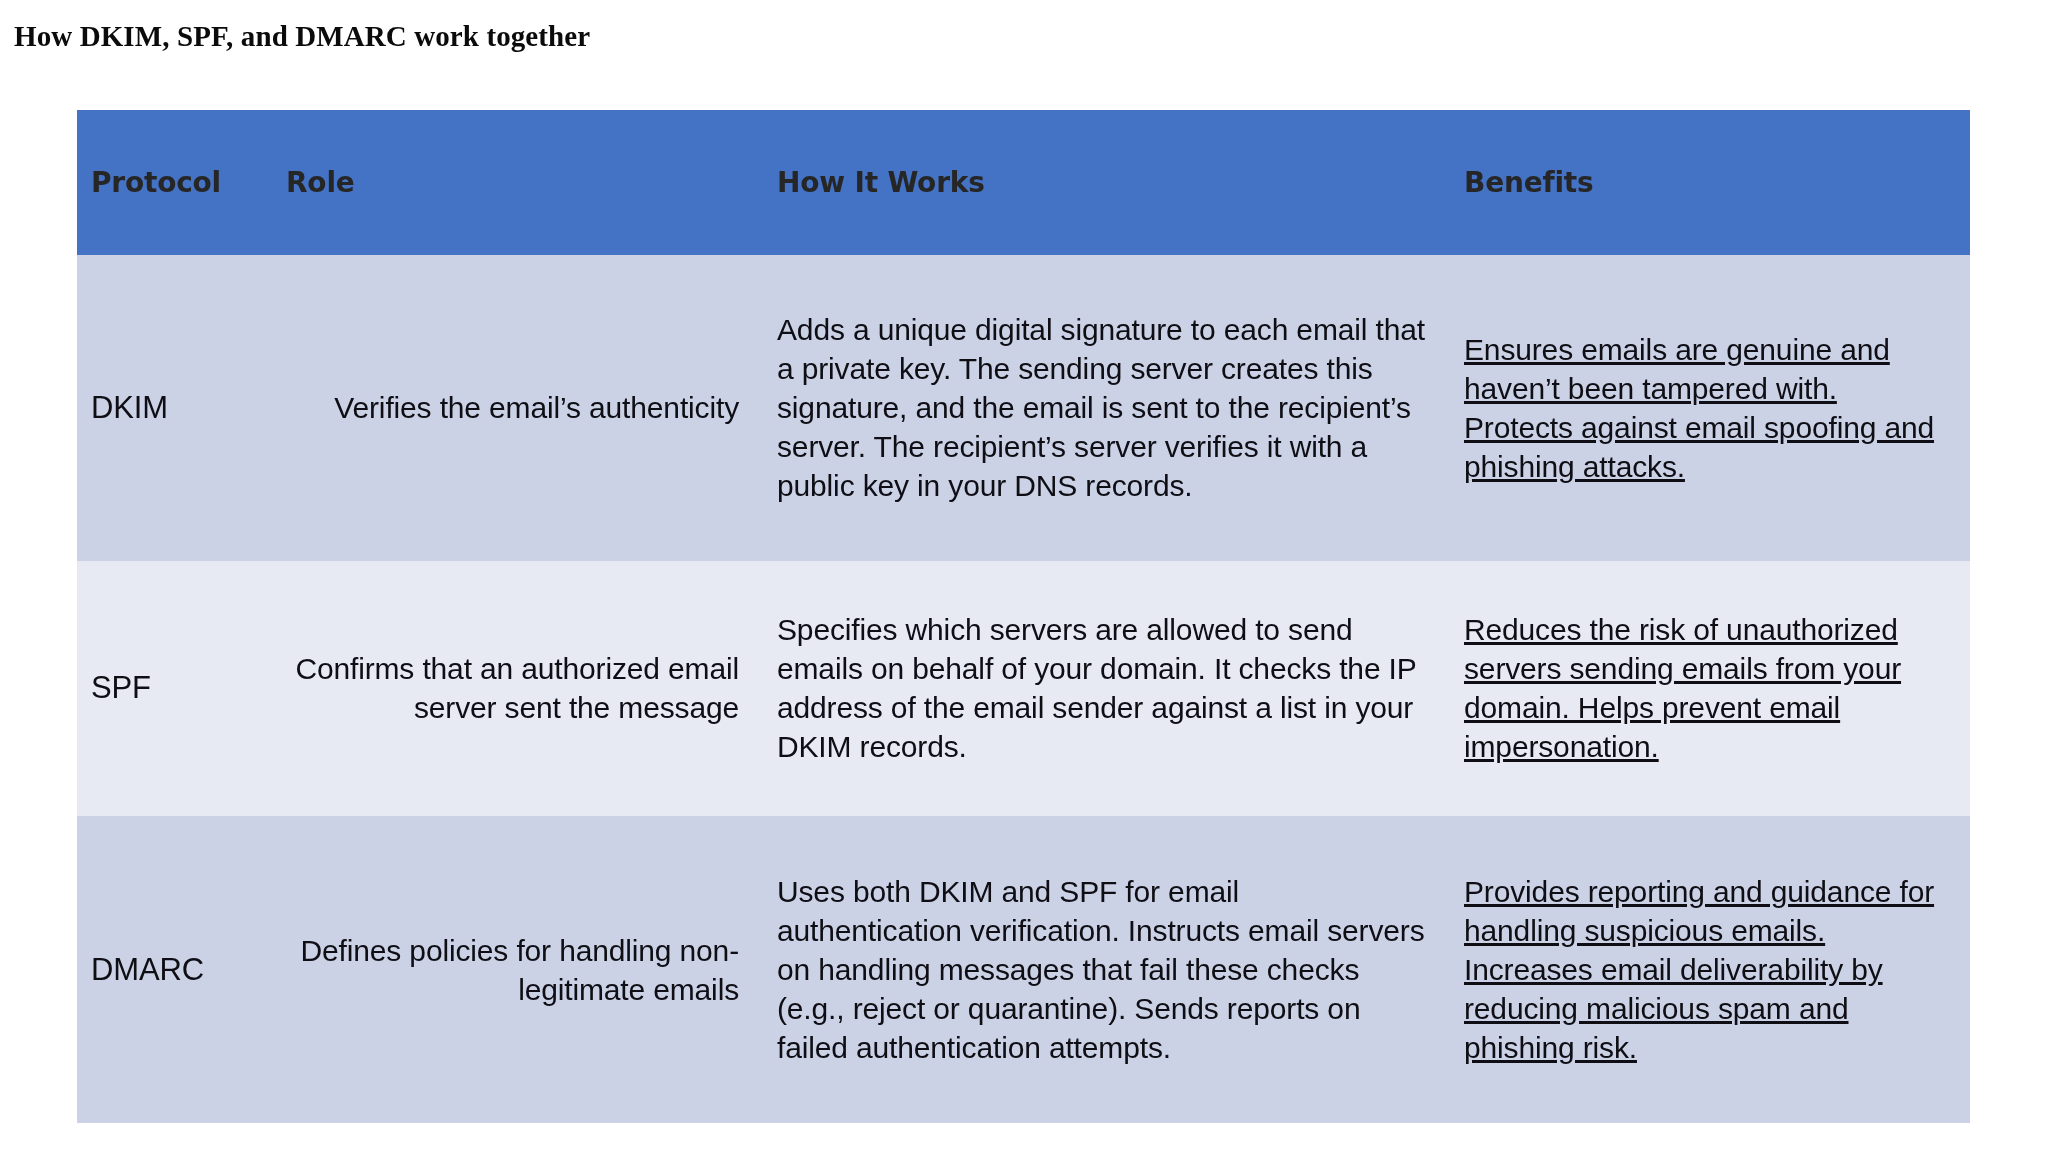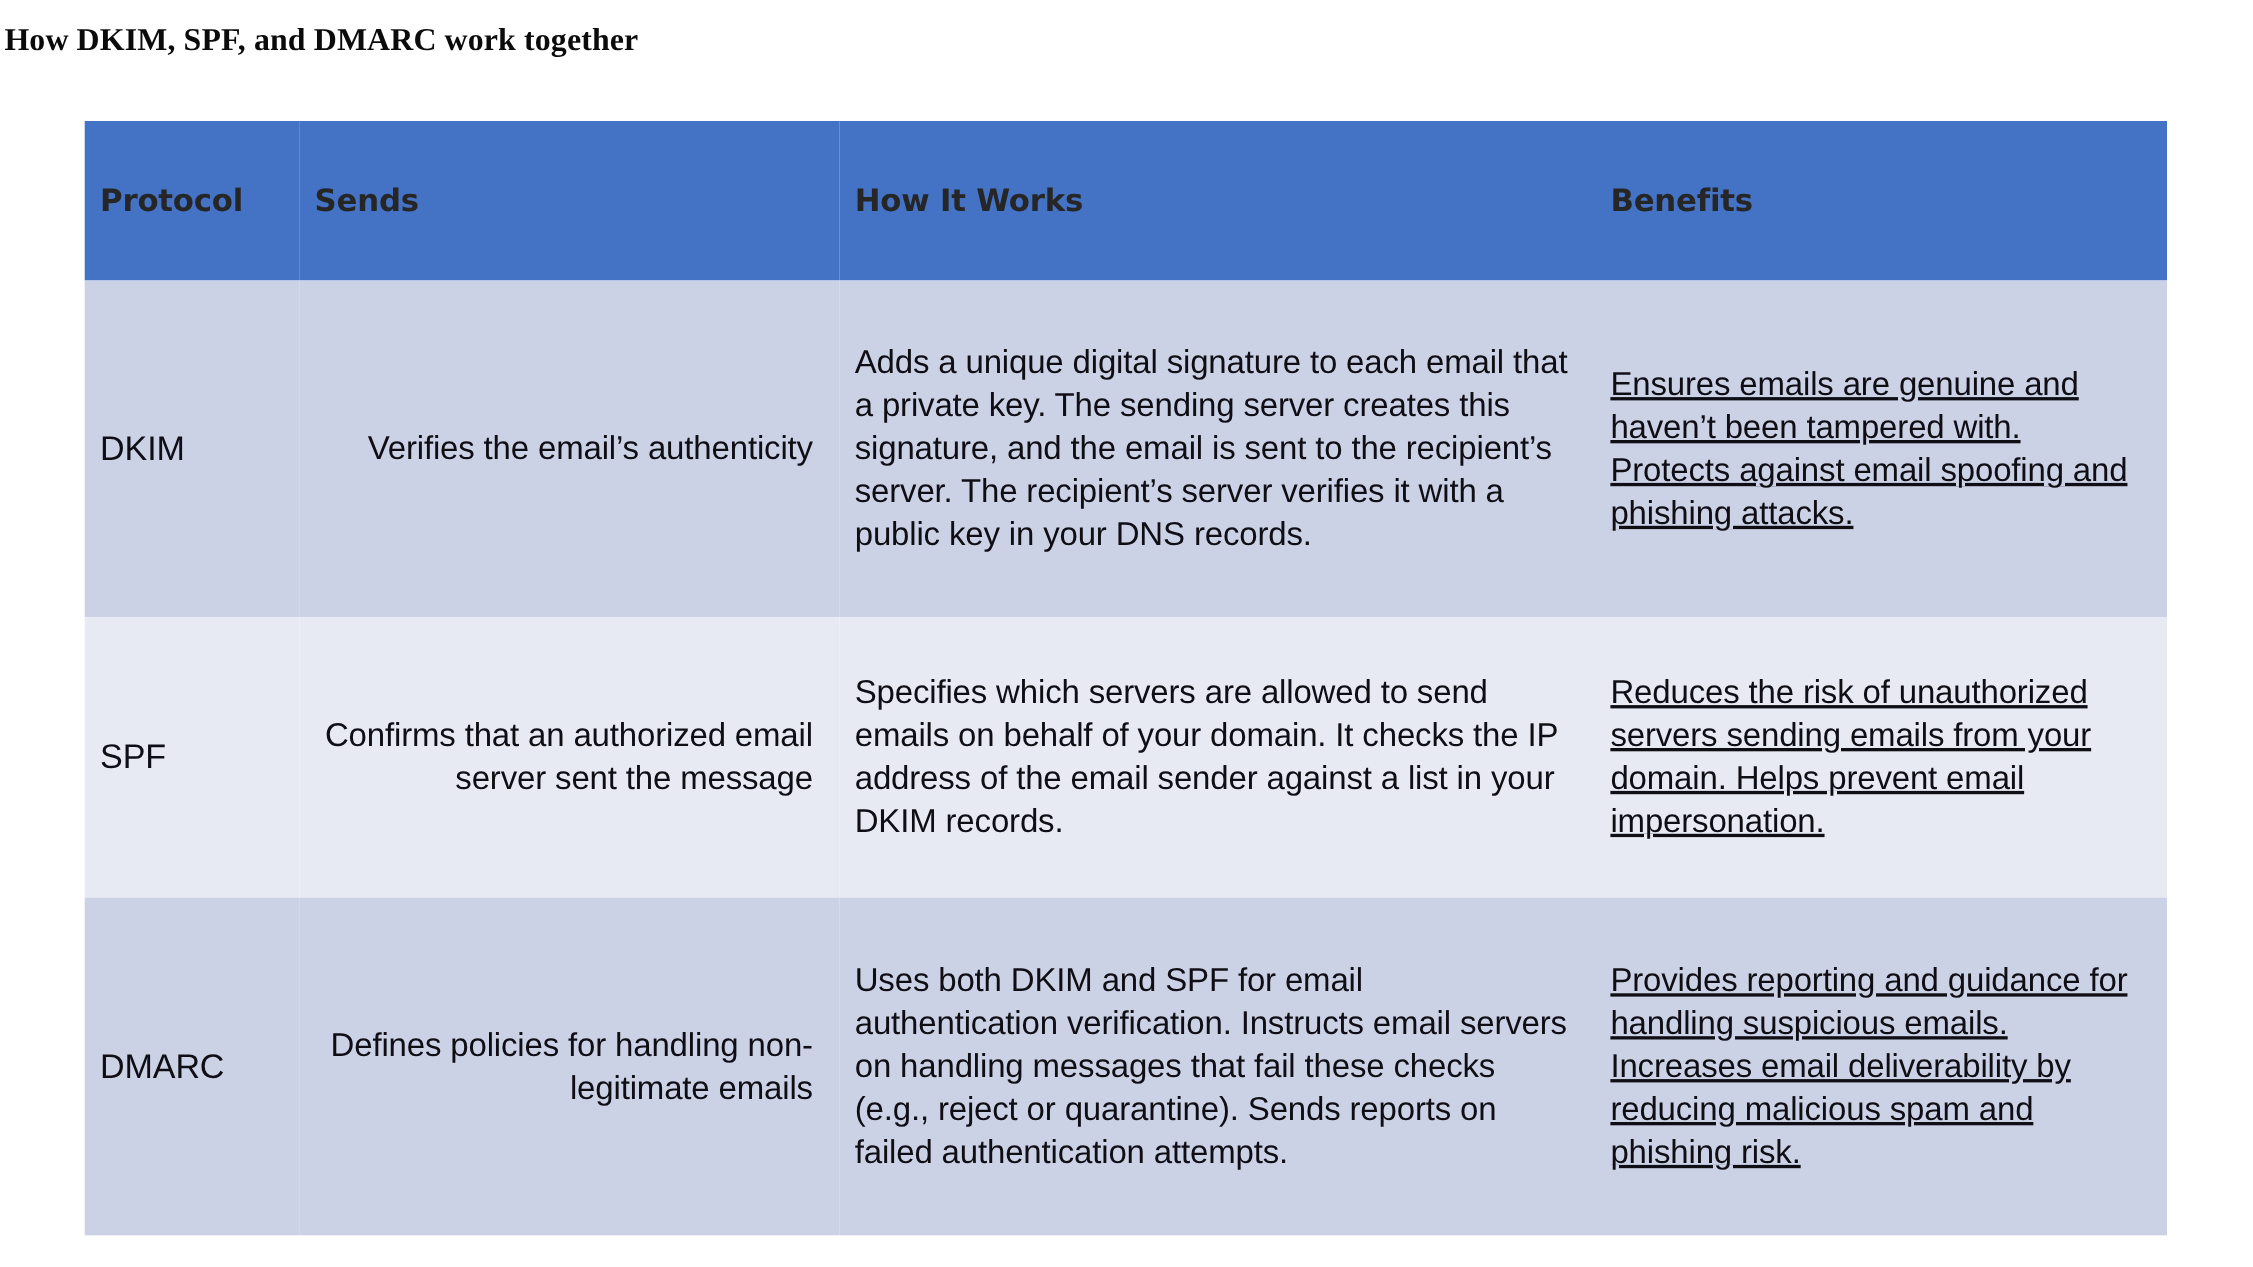--- a/index.html
+++ b/index.html
@@ -19,21 +19,21 @@
   #slide {
     position: relative;
     width: 2048px;
     height: 1152px;
     background: #ffffff;
   }
 
   
   #page-title {
     position: absolute;
-    left: 4px;
+    left: 14px;
     top: 20px;
     width: 1400px;
     font-family: "Liberation Serif", "DejaVu Serif", serif;
     font-weight: bold;
     font-size: 29px;
     line-height: 1.15;
     color: #0b0b0b;
     letter-spacing: 0.1px;
     white-space: nowrap;
   }
@@ -128,21 +128,21 @@
       <col class="c-role">
       <col class="c-how">
       <col class="c-benefits">
     </colgroup>
     <thead>
       <tr class="hdr-row">
         <th>
           <div class="hdr-cell">Protocol</div>
         </th>
         <th>
-          <div class="hdr-cell">Sends</div>
+          <div class="hdr-cell">Role</div>
         </th>
         <th>
           <div class="hdr-cell">How It Works</div>
         </th>
         <th>
           <div class="hdr-cell">Benefits</div>
         </th>
       </tr>
     </thead>
     <tbody>

